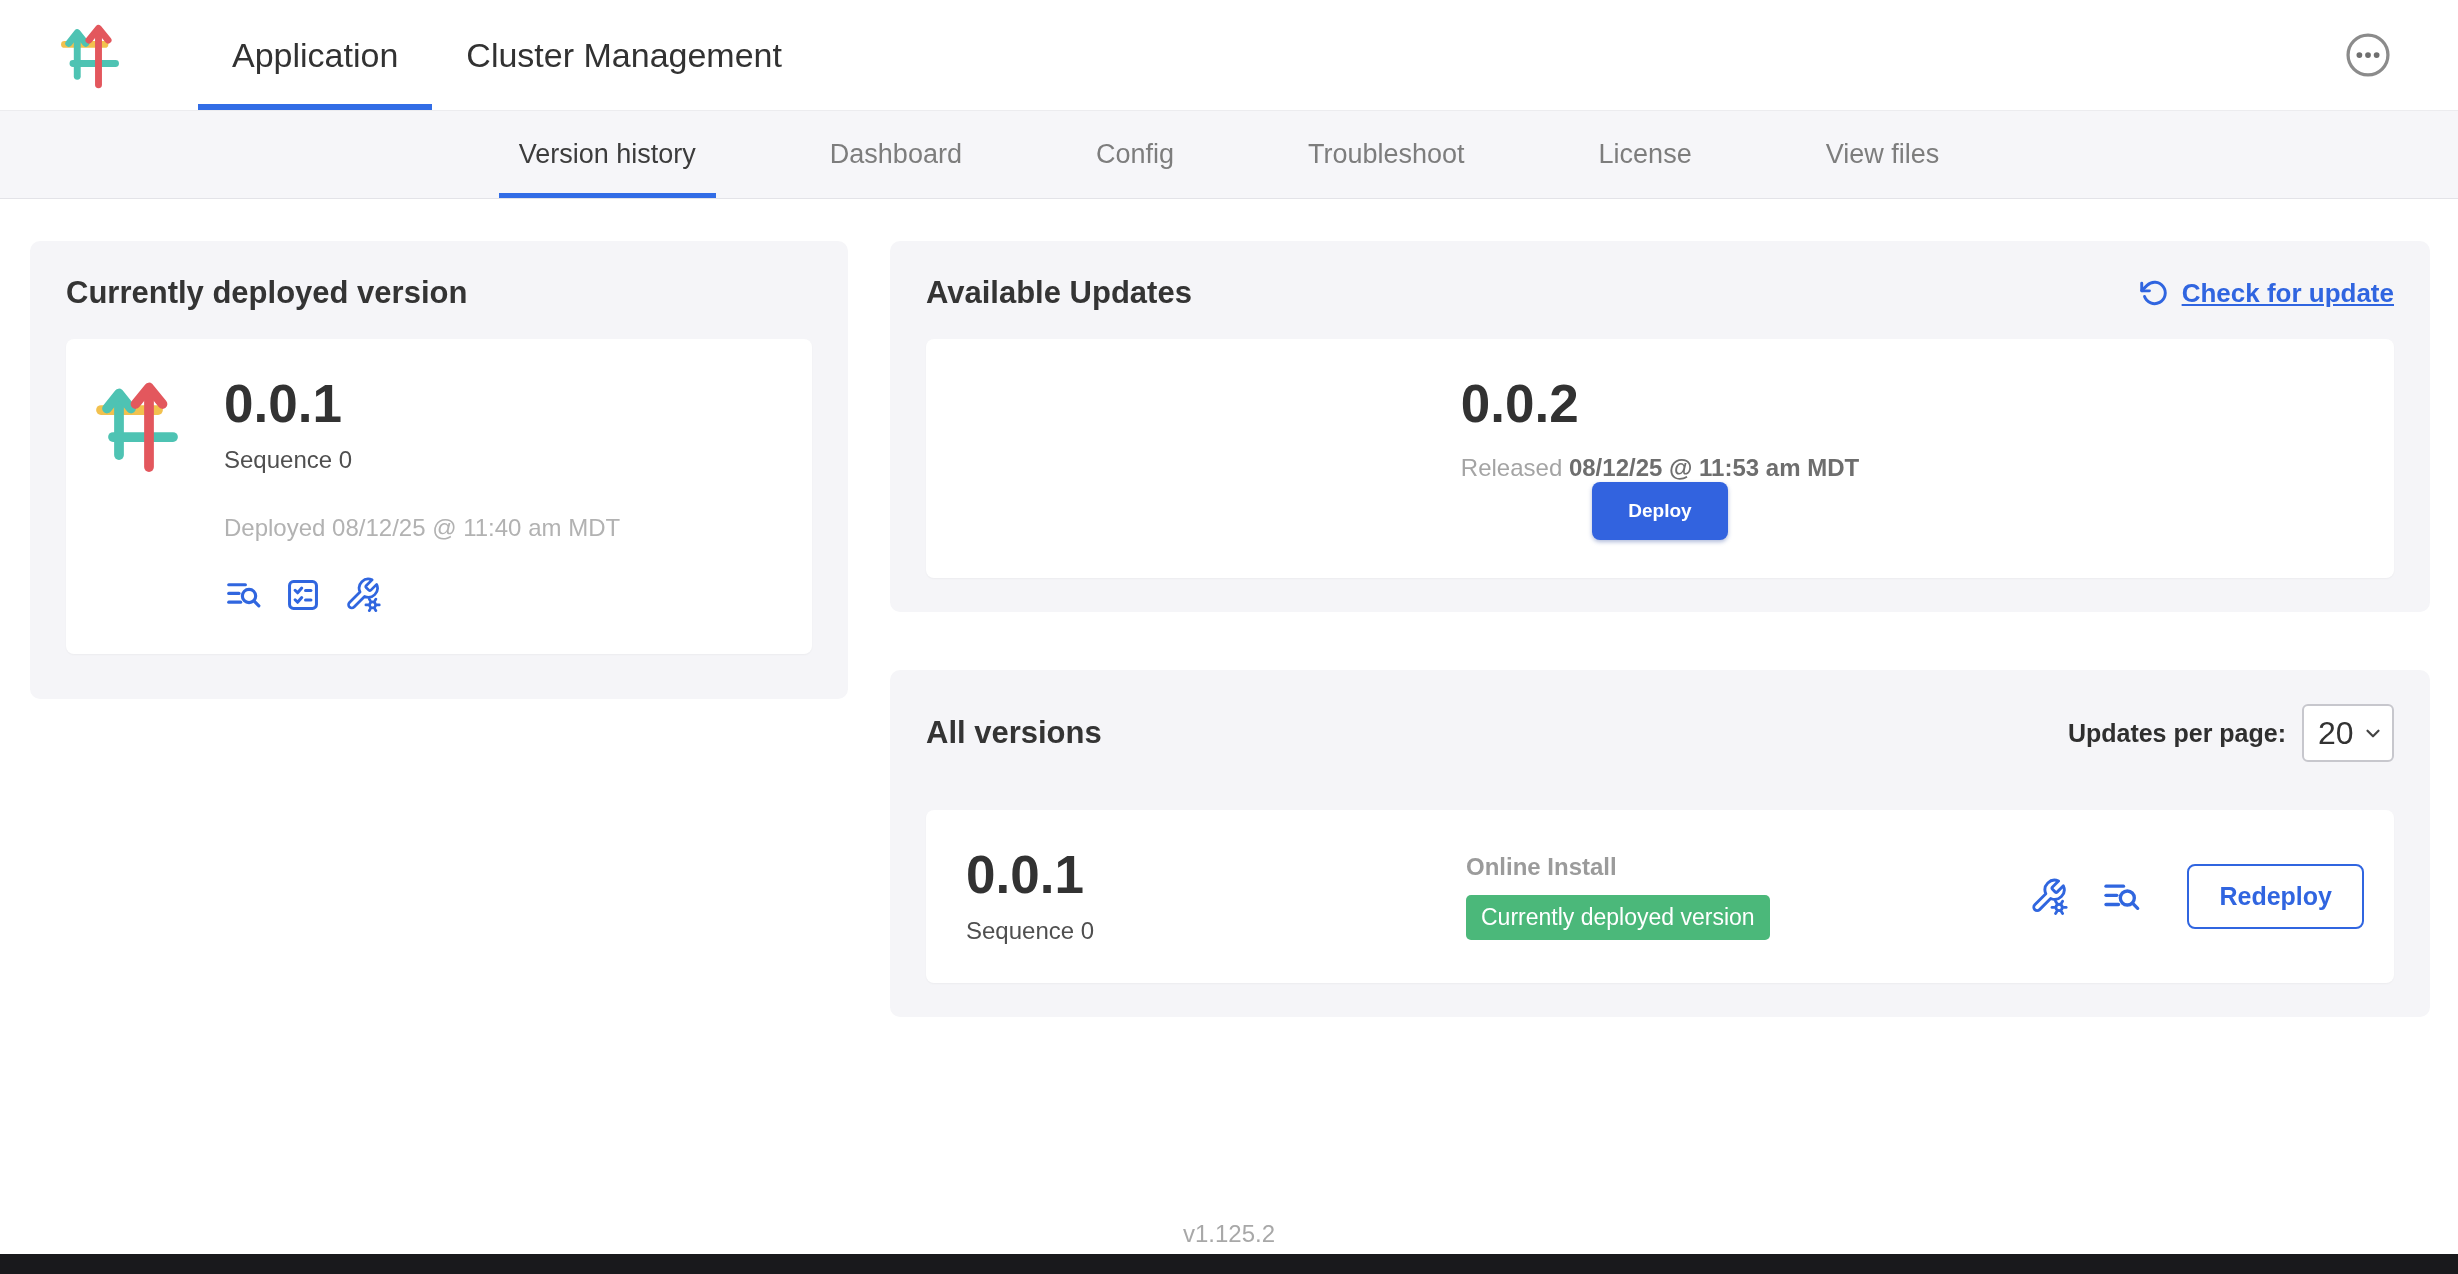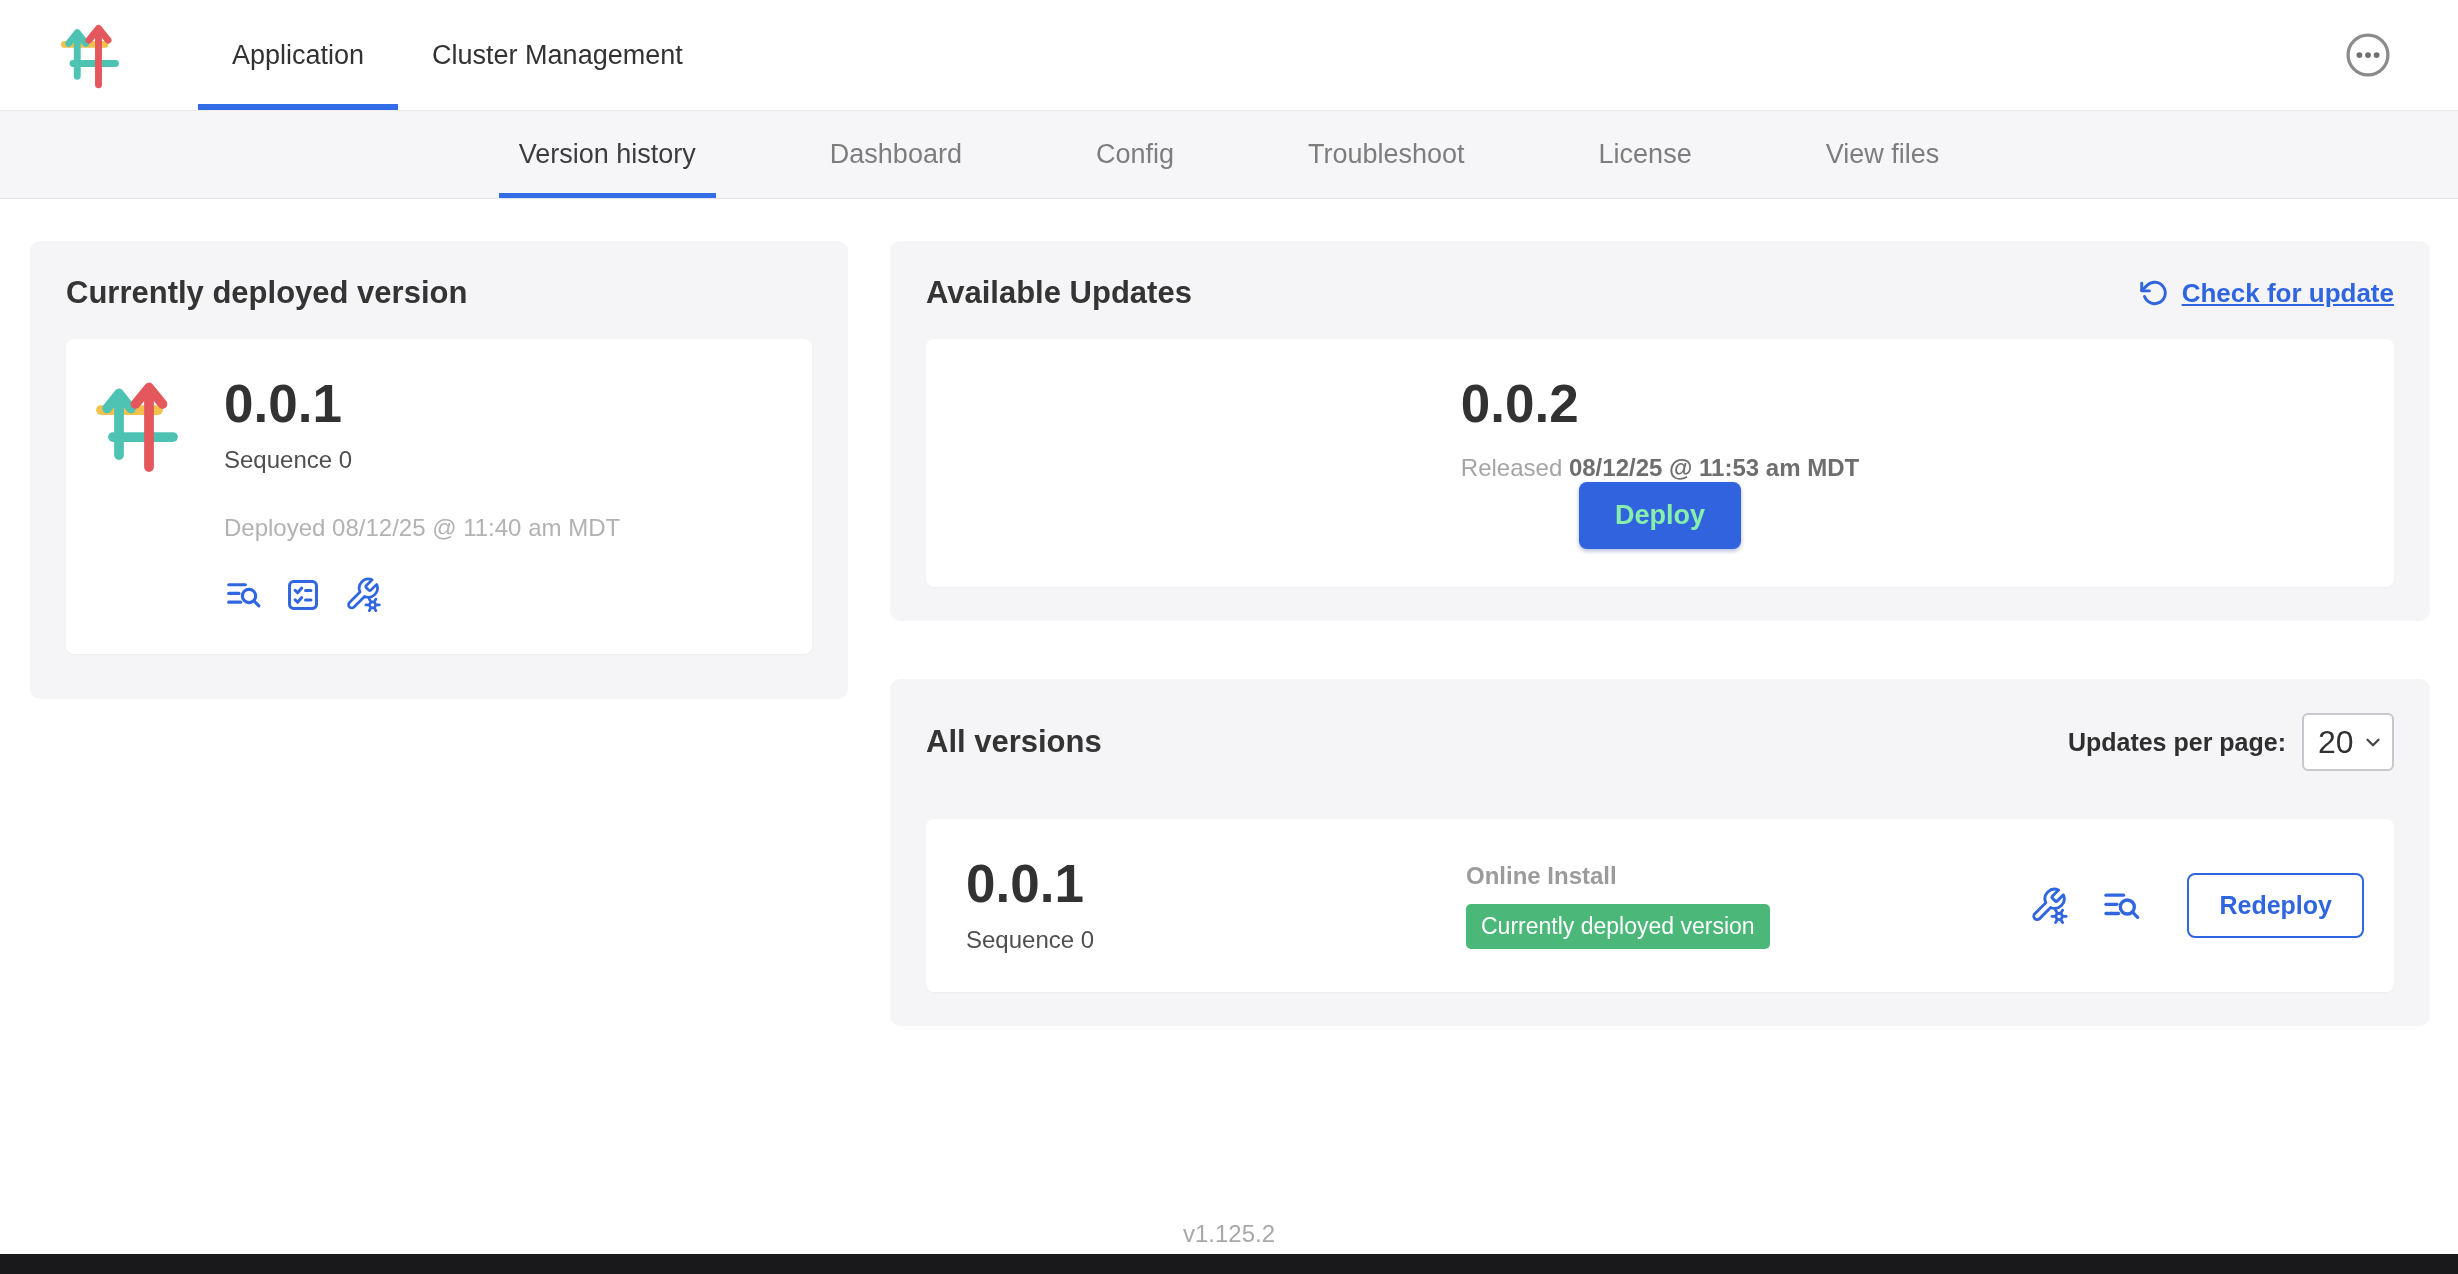--- a/index.html
+++ b/index.html
@@ -19,21 +19,21 @@
     padding: 0 66px 0 58px;
     background: #ffffff;
     border-bottom: 1px solid #ececef;
   }
   .logo-wrap { align-self: center; margin-right: 76px; display: flex; align-items: center; }
   .header-tabs { display: flex; }
   .header-tab {
     display: flex;
     align-items: center;
     padding: 6px 34px 0 34px;
-    font-size: 27px;
+    font-size: 34px;
     color: #323232;
     border-bottom: 6px solid transparent;
     cursor: pointer;
     white-space: nowrap;
   }
   .header-tab.active { border-bottom-color: #326de6; }
   .more-btn {
     margin-left: auto;
     align-self: center;
     width: 48px; height: 48px;
@@ -99,22 +99,22 @@
   .check-link {
     display: flex; align-items: center; gap: 12px;
     color: #3065e0; font-size: 26px; font-weight: 700;
     text-decoration: underline; cursor: pointer;
   }
   .check-link svg { width: 32px; height: 32px; }
   .update-inner { padding: 38px 40px; display: flex; align-items: center; justify-content: space-between; flex-direction: column; }
   .released-line { margin-top: 24px; font-size: 24px; color: #a4a4a4; }
   .released-date { font-weight: 700; color: #6e6e6e; }
   .deploy-btn {
-    background: #3263df; color: #86efac;
-    font-family: inherit; font-size: 27px; font-weight: 700;
+    background: #3263df; color: #ffffff;
+    font-family: inherit; font-size: 19px; font-weight: 700;
     border: none; border-radius: 8px;
     padding: 18px 36px; cursor: pointer;
     box-shadow: 0 2px 4px rgba(30,60,150,0.35);
   }
 
   
   .rpp { display: flex; align-items: center; gap: 16px; }
   .rpp-label { font-size: 25px; font-weight: 700; color: #2f2f2f; }
   .select-wrap { position: relative; }
   .rpp-select {

